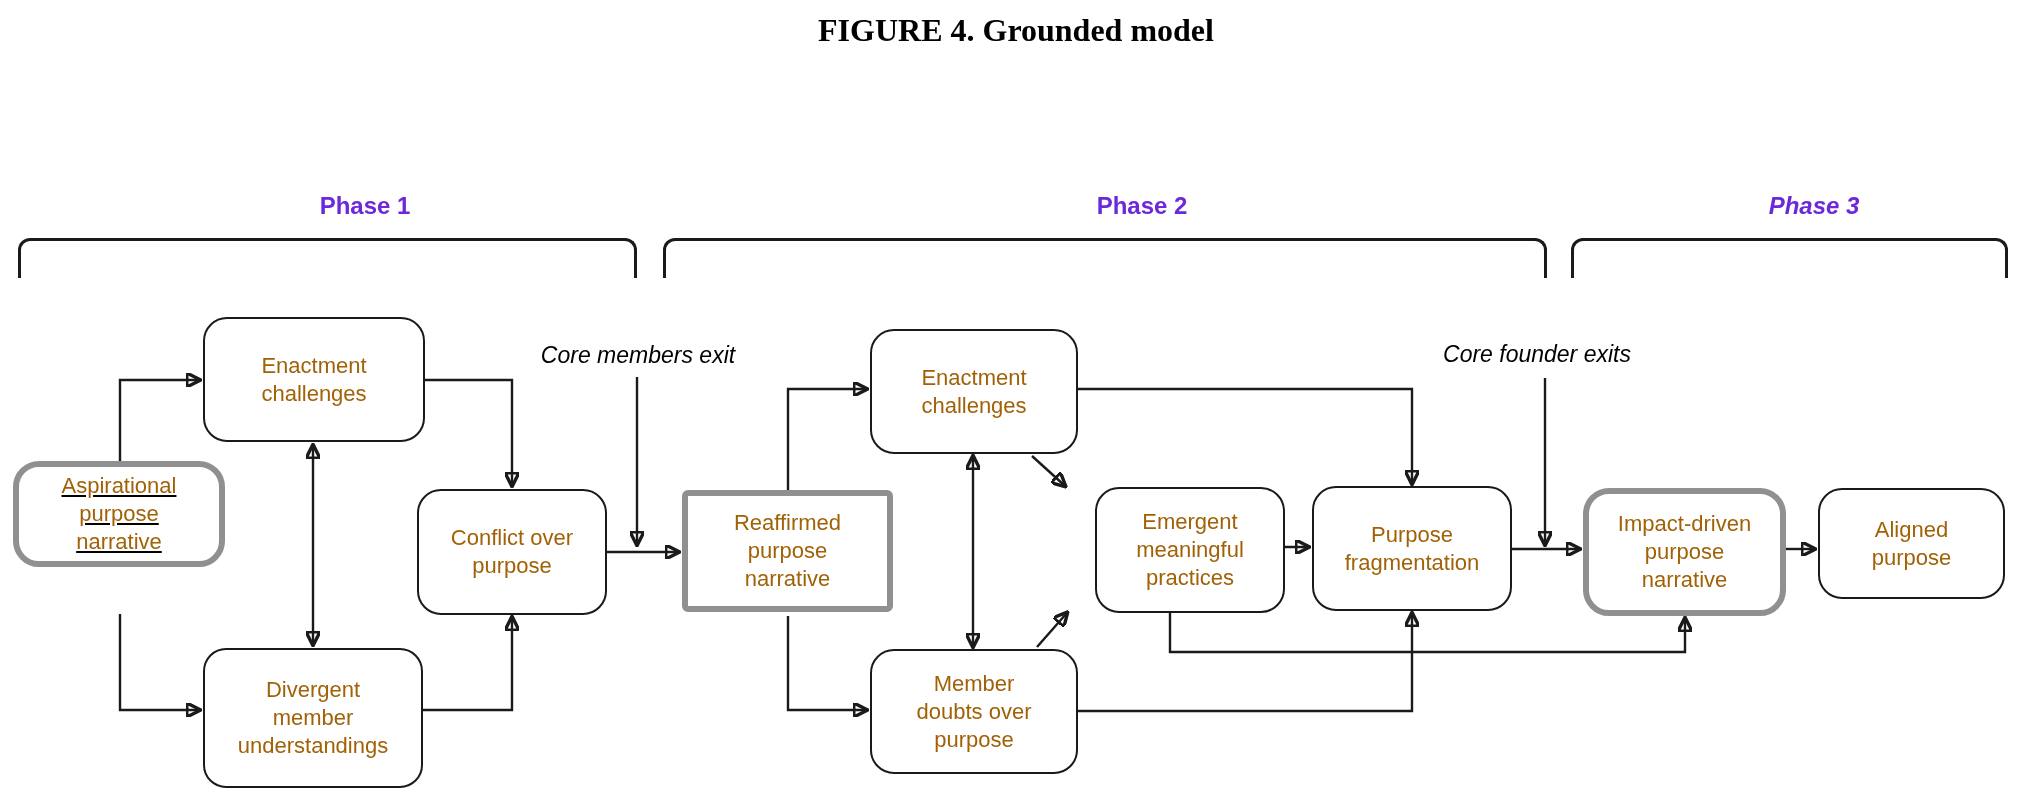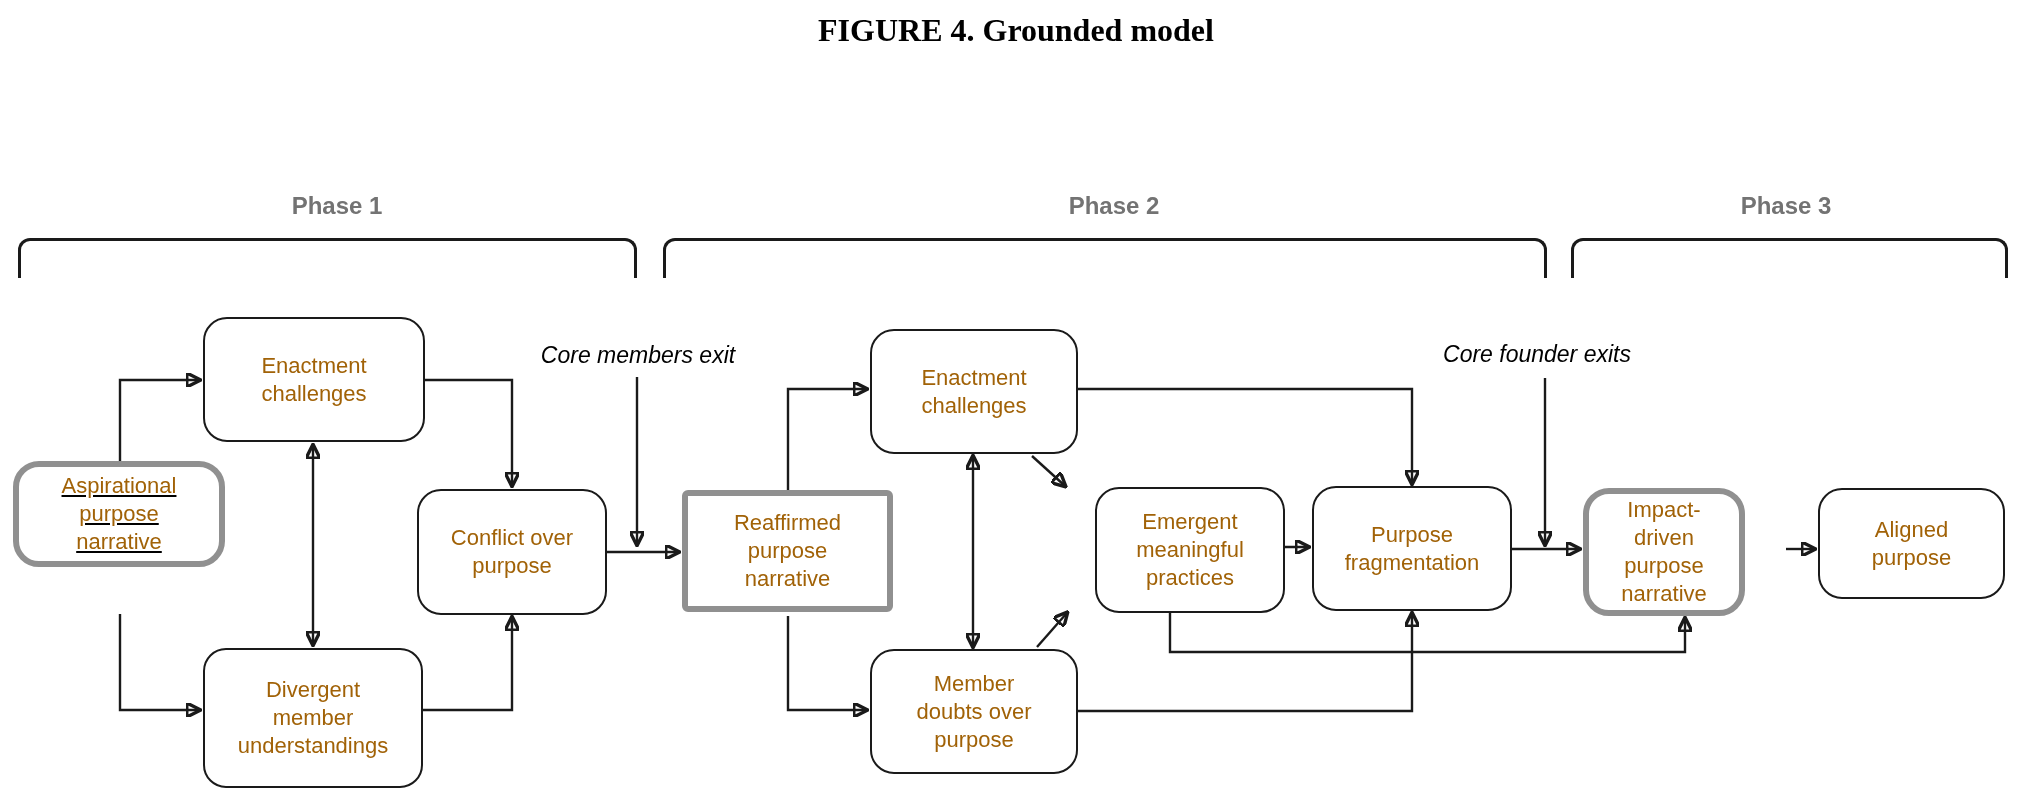--- a/index.html
+++ b/index.html
@@ -20,22 +20,23 @@
     font-weight: bold;
     font-size: 32px;
     color: #000;
   }
   .phase-label {
     position: absolute;
     top: 192px;
     transform: translateX(-50%);
     font-weight: bold;
     font-size: 24px;
-    color: #737373;
+    color: #6d28d9;
     white-space: nowrap;
+    margin-left: 28px;
   }
   .bracket {
     position: absolute;
     top: 238px;
     height: 40px;
     border-top: 3px solid #1a1a1a;
     border-left: 3px solid #1a1a1a;
     border-right: 3px solid #1a1a1a;
     border-radius: 12px 12px 0 0;
     box-sizing: border-box;
@@ -83,21 +84,21 @@
 </style>
 </head>
 <body>
 
 <div class="stage">
 
   <div class="fig-title">FIGURE 4. Grounded model</div>
 
   <div class="phase-label" style="left:337px;">Phase 1</div>
   <div class="phase-label" style="left:1114px;">Phase 2</div>
-  <div class="phase-label" style="left:1786px;">Phase 3</div>
+  <div class="phase-label" style="left:1786px;font-style:italic;">Phase 3</div>
 
   <div class="bracket" style="left:18px;   width:619px;"></div>
   <div class="bracket" style="left:663px;  width:884px;"></div>
   <div class="bracket" style="left:1571px; width:437px;"></div>
 
   <svg class="edges-layer" width="2032" height="794" viewBox="0 0 2032 794">
     <defs>
       <marker id="ah" viewBox="0 0 10 10" refX="8" refY="5" markerWidth="16" markerHeight="14" markerUnits="userSpaceOnUse" orient="auto-start-reverse">
         <path d="M0,0 L10,5 L0,10 Z" fill="#1a1a1a" stroke="none"></path>
       </marker>
@@ -157,21 +158,21 @@
   </div>
   <div class="node" style="left:1075px; top:487px; width:190px; height:126px;margin-left:20px;">
     <span class="node-label">Emergent
 meaningful
 practices</span>
   </div>
   <div class="node" style="left:1312px; top:486px; width:200px; height:125px;">
     <span class="node-label">Purpose
 fragmentation</span>
   </div>
-  <div class="node highlight" style="left:1583px; top:488px; width:162px; height:128px;">
+  <div class="node highlight" style="left:1583px; top:488px; width:203px; height:128px;">
     <span class="node-label">Impact-driven
 purpose
 narrative</span>
   </div>
   <div class="node" style="left:1818px; top:488px; width:187px; height:111px;">
     <span class="node-label">Aligned
 purpose</span>
   </div>
 
   <div class="annotation" style="left:638px;  top:342px;">Core members exit</div>

